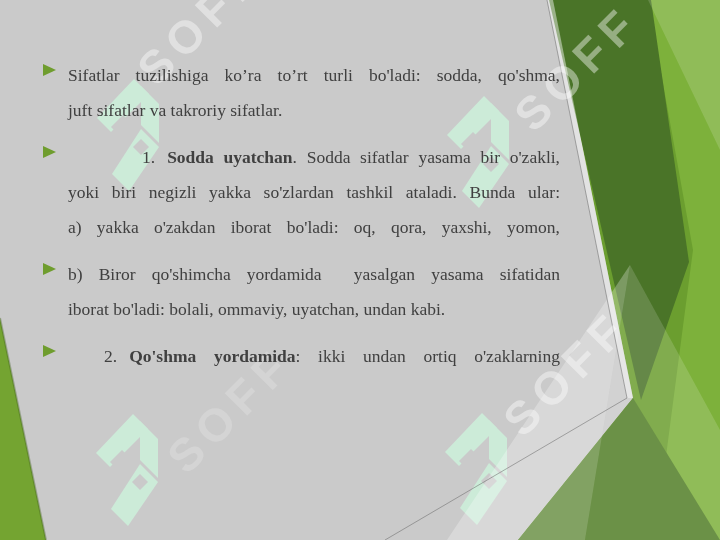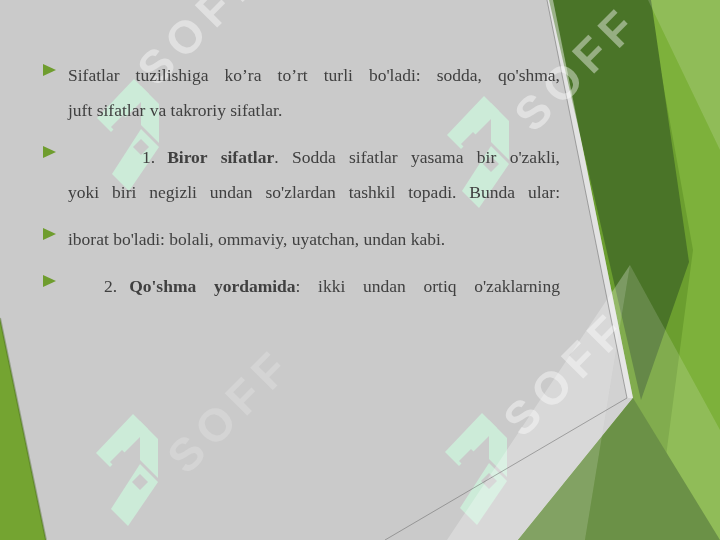--- a/index.html
+++ b/index.html
@@ -101,29 +101,33 @@
         <span>Sifatlar tuzilishiga ko’ra to’rt turli bo'ladi: sodda, qo'shma,</span>
       </div>
       <div class="lastline">juft sifatlar va takroriy sifatlar.</div>
     </div>
 
     <div class="para">
       <svg class="arrow" viewBox="0 0 13 12">
         <polygon points="0,0 13,6 0,12" fill="#6f9d2e"></polygon>
       </svg>
       <div class="jlines">
-        <span class="sp sp1"></span><span>1.</span><span class="gapn"></span><span class="b">Biror sifatlar</span><span>. Sodda sifatlar yasama bir o'zakli,</span><br>
-        <span>yoki biri negizli undan so'zlardan tashkil topadi. Bunda ular:</span><br>
+        <span class="sp sp1"></span><span>1.</span><span class="gapn"></span><span class="b">Sodda uyatchan</span><span>. Sodda sifatlar yasama bir o'zakli,</span><br>
+        <span>yoki biri negizli yakka so'zlardan tashkil ataladi. Bunda ular:</span><br>
+        <span>a) yakka o'zakdan iborat bo'ladi: oq, qora, yaxshi, yomon,</span>
       </div>
     </div>
 
     <div class="para">
       <svg class="arrow" viewBox="0 0 13 12">
         <polygon points="0,0 13,6 0,12" fill="#6f9d2e"></polygon>
       </svg>
+      <div class="jlines">
+        <span>b) Biror qo'shimcha yordamida&nbsp; yasalgan yasama sifatidan</span>
+      </div>
       <div class="lastline">iborat bo'ladi: bolali, ommaviy, uyatchan, undan kabi.</div>
     </div>
 
     <div class="para">
       <svg class="arrow" viewBox="0 0 13 12">
         <polygon points="0,0 13,6 0,12" fill="#6f9d2e"></polygon>
       </svg>
       <div class="jlines">
         <span class="sp sp2"></span><span>2.</span><span class="gapn"></span><span class="b">Qo'shma yordamida</span><span>: ikki undan ortiq o'zaklarning</span>
       </div>

